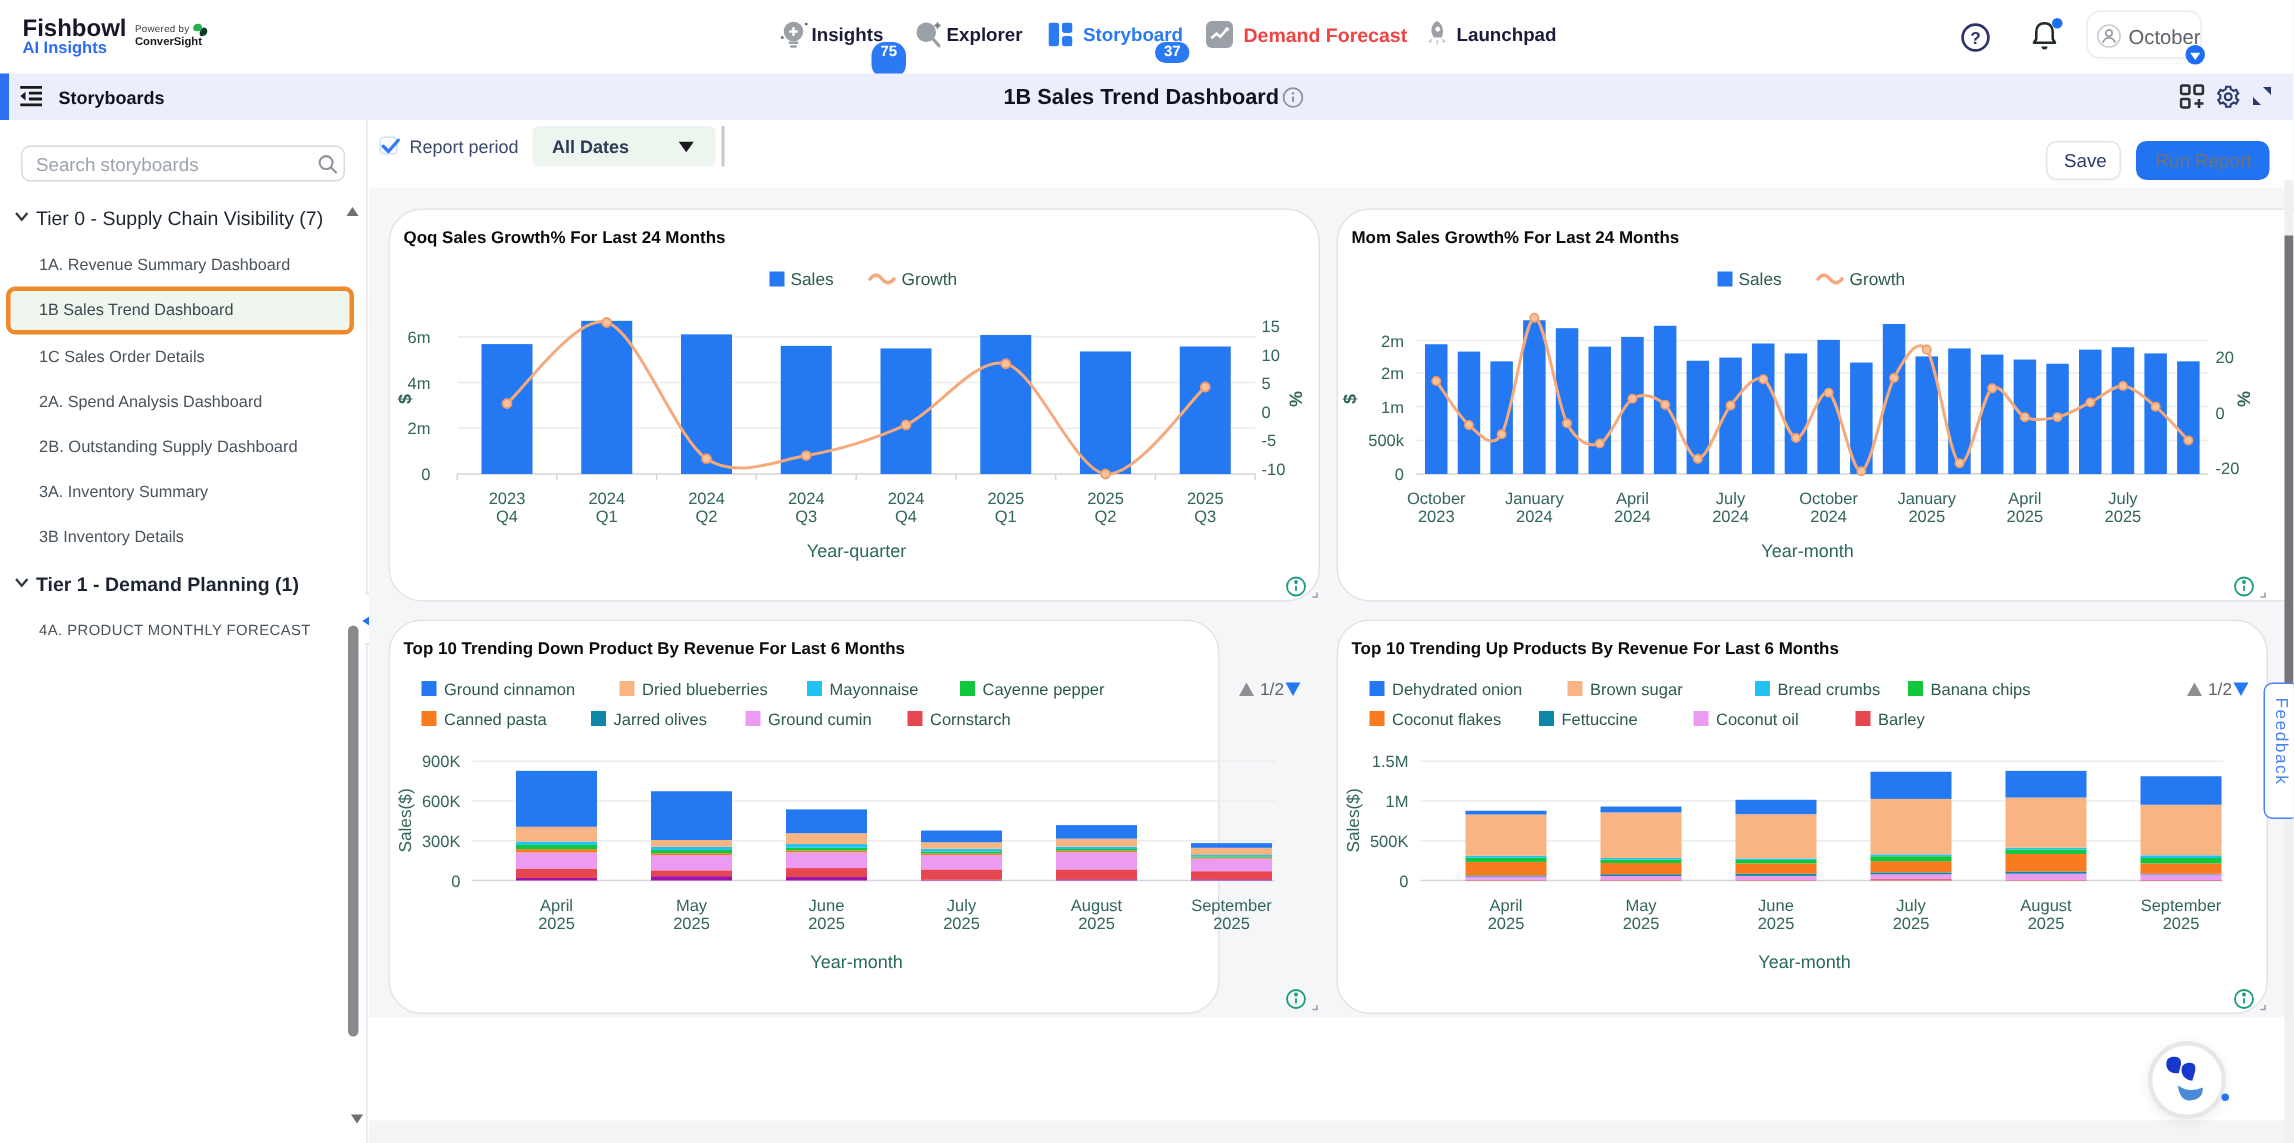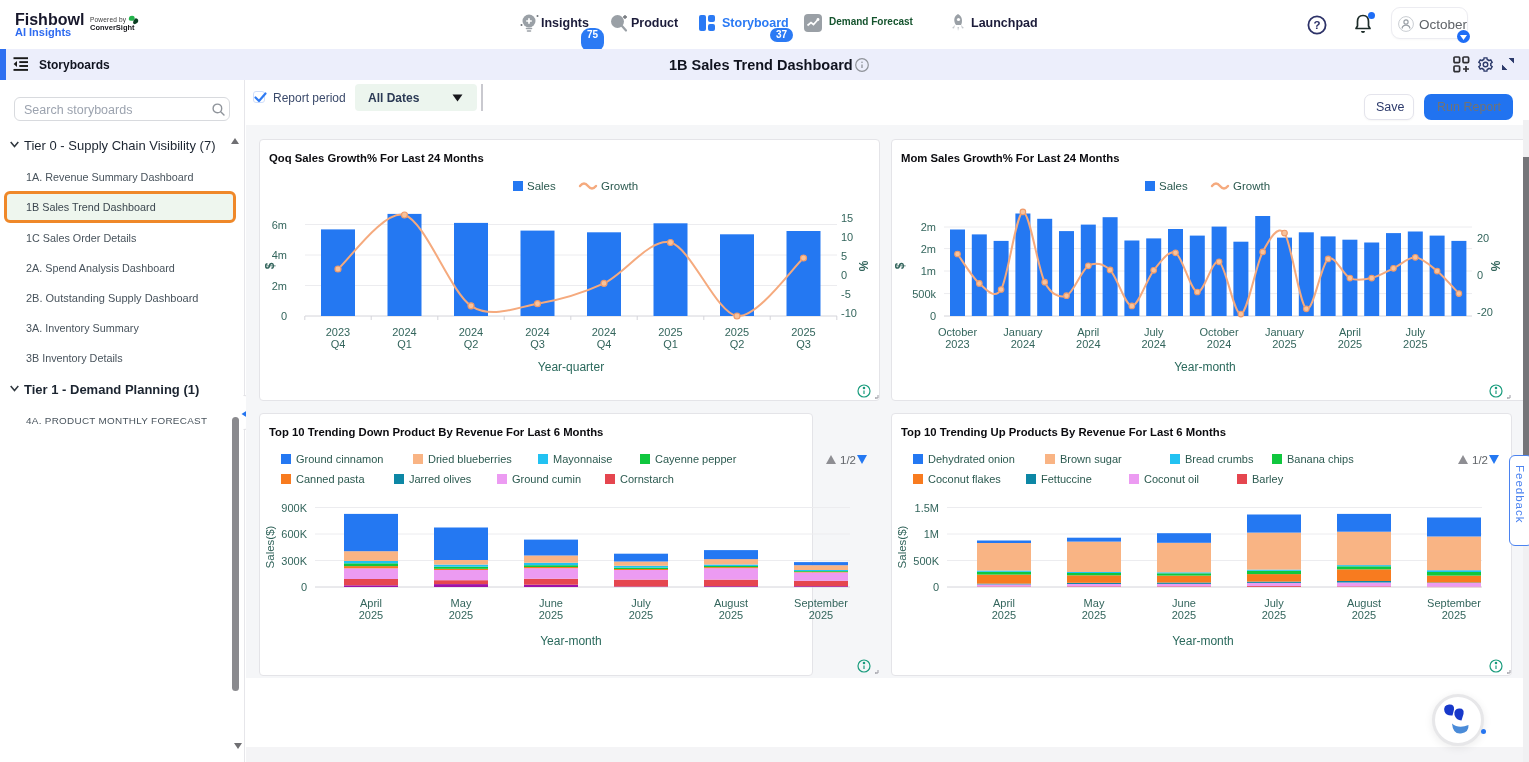--- a/index.html
+++ b/index.html
@@ -1,18 +1,18 @@
 <!DOCTYPE html>
 <html><head><meta charset="utf-8"><title>1B Sales Trend Dashboard</title>
 <style>
 *{margin:0;padding:0;box-sizing:border-box}
 html,body{width:1529px;height:762px;overflow:hidden}
 body{font-family:"Liberation Sans",sans-serif;position:relative;background:#fff}
 .abs{position:absolute}
-.card{position:absolute;background:#fff;border:1px solid #e4e4e8;border-radius:4px}
+.card{position:absolute;background:#fff;border:1px solid #e4e4e8;border-radius:22px}
 </style></head>
 <body>
 
 <div class="abs" style="left:0;top:0;width:1529px;height:49px;background:#fff">
   <div class="abs" style="left:15px;top:11px;font-size:16px;font-weight:bold;color:#17172b">Fishbowl</div>
   <div class="abs" style="left:15px;top:26px;font-size:11px;font-weight:bold;color:#2e6bf0">AI Insights</div>
   <div class="abs" style="left:90px;top:16px;font-size:6.5px;color:#3a3a3a;letter-spacing:0.2px">Powered by</div>
   <div class="abs" style="left:90px;top:23px;font-size:7.5px;font-weight:bold;color:#17171c">ConverSight</div>
   <svg class="abs" style="left:128px;top:15px" width="11" height="10" viewBox="0 0 12 11">
       <path d="M0.8 4.6 Q0.8 0.9 4.5 0.9 Q7.3 0.9 7.3 3.6 Q7.3 6.4 3.7 6.4 Q0.8 6.4 0.8 4.6 Z" fill="#23b24b"></path>
@@ -27,36 +27,36 @@
       <circle cx="17.5" cy="4" r="1" fill="#6e7278"></circle>
   </svg>
   <div class="abs" style="left:541px;top:16px;font-size:12.5px;font-weight:bold;color:#1c1c3a">Insights</div>
   <div class="abs" style="left:581px;top:28px;background:#2b7af4;color:#fff;font-size:10px;font-weight:bold;border-radius:9px;padding:1px 6px 12px">75</div>
 
   <svg class="abs" style="left:609px;top:13px" width="20" height="20" viewBox="0 0 20 20">
     <circle cx="8.5" cy="8.5" r="6.5" fill="#9aa0a6"></circle>
       <line x1="13" y1="13" x2="17" y2="17.5" stroke="#9aa0a6" stroke-width="2.2" stroke-linecap="round"></line>
     <path d="M16 2v4 M14 4h4" stroke="#6e7278" stroke-width="1.3"></path>
   </svg>
-  <div class="abs" style="left:631px;top:16px;font-size:12.5px;font-weight:bold;color:#1c1c3a">Product</div>
+  <div class="abs" style="left:631px;top:16px;font-size:12.5px;font-weight:bold;color:#1c1c3a">Explorer</div>
 
   <svg class="abs" style="left:699px;top:15px" width="16" height="16" viewBox="0 0 16 16">
     <rect x="0" y="0" width="7" height="16" rx="2" fill="#2b7af4"></rect>
     <rect x="9" y="0" width="7" height="7" rx="2" fill="#2b7af4"></rect>
     <rect x="9" y="9" width="7" height="7" rx="2" fill="#2b7af4"></rect>
   </svg>
   <div class="abs" style="left:722px;top:16px;font-size:12.5px;font-weight:bold;color:#2b7af4">Storyboard</div>
   <div class="abs" style="left:770px;top:28px;background:#2b7af4;color:#fff;font-size:10px;font-weight:bold;border-radius:9px;padding:1px 6px 2px">37</div>
 
   <svg class="abs" style="left:804px;top:14px" width="18" height="18" viewBox="0 0 18 18">
     <rect x="0" y="0" width="18" height="18" rx="4" fill="#9aa0a6"></rect>
     <path d="M3.5 11.5 l3.5-3 2.5 2 4.5-5" stroke="#fff" stroke-width="1.7" fill="none"></path>
     <circle cx="14" cy="5.5" r="1.4" fill="#fff"></circle>
   </svg>
-  <div class="abs" style="left:829px;top:16px;font-size:10px;font-weight:bold;color:#14532d">Demand Forecast</div>
+  <div class="abs" style="left:829px;top:16px;font-size:13px;font-weight:bold;color:#ef4444">Demand Forecast</div>
 
   <svg class="abs" style="left:948px;top:13px" width="18" height="20" viewBox="0 0 18 20">
     <path d="M10 1 C14 3 15 8 13 12 L8 12 C5 8 6 3 10 1 Z" fill="#9aa0a6"></path>
     <circle cx="10.5" cy="6.5" r="1.6" fill="#fff"></circle>
     <path d="M7 12 l-3 3 2 0.5 z M13 12 l3 3 -2 0.5 z" fill="#c2c6cb"></path>
     <path d="M9.5 14 l0.5 4 1-4 z" fill="#c2c6cb"></path>
   </svg>
   <div class="abs" style="left:971px;top:16px;font-size:12.5px;font-weight:bold;color:#1c1c3a">Launchpad</div>
 
   <svg class="abs" style="left:1307px;top:15px" width="20" height="20" viewBox="0 0 20 20">

